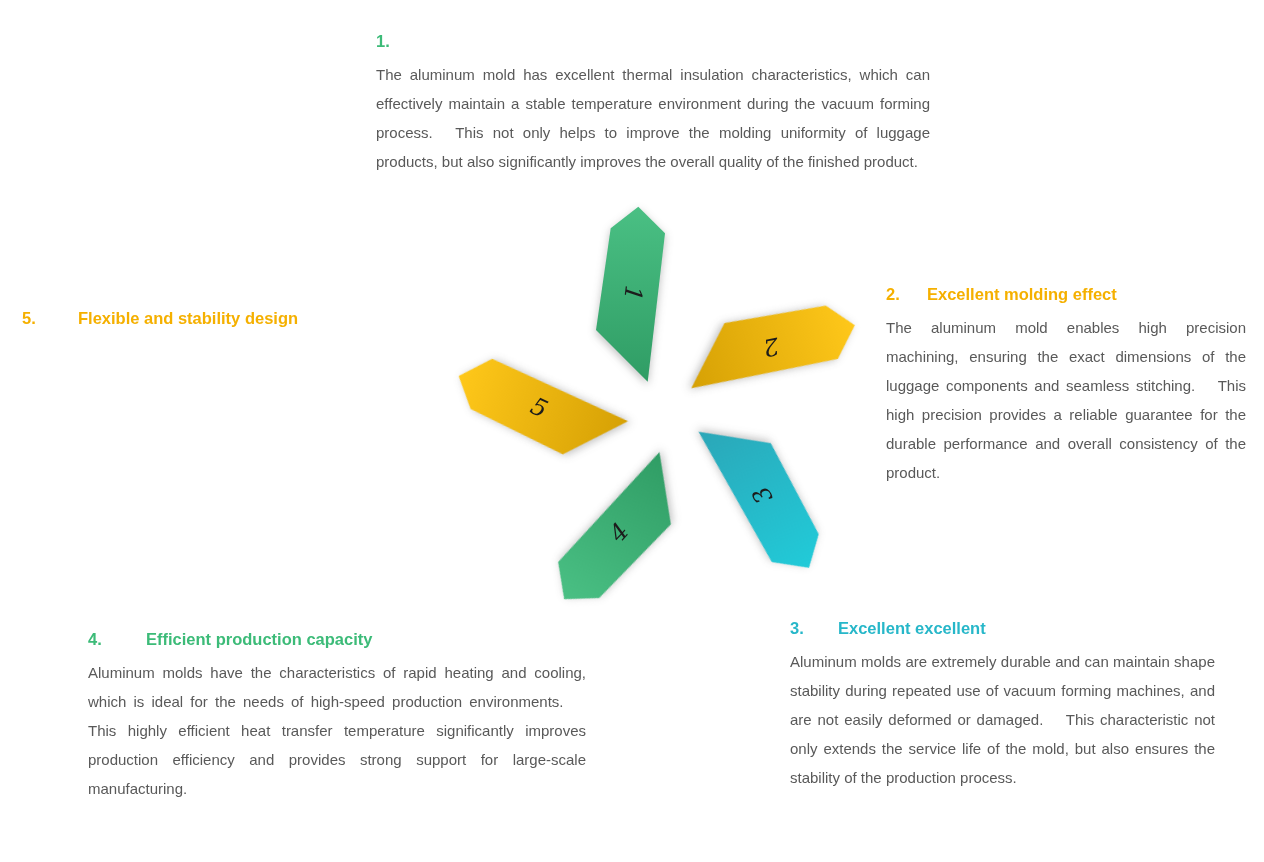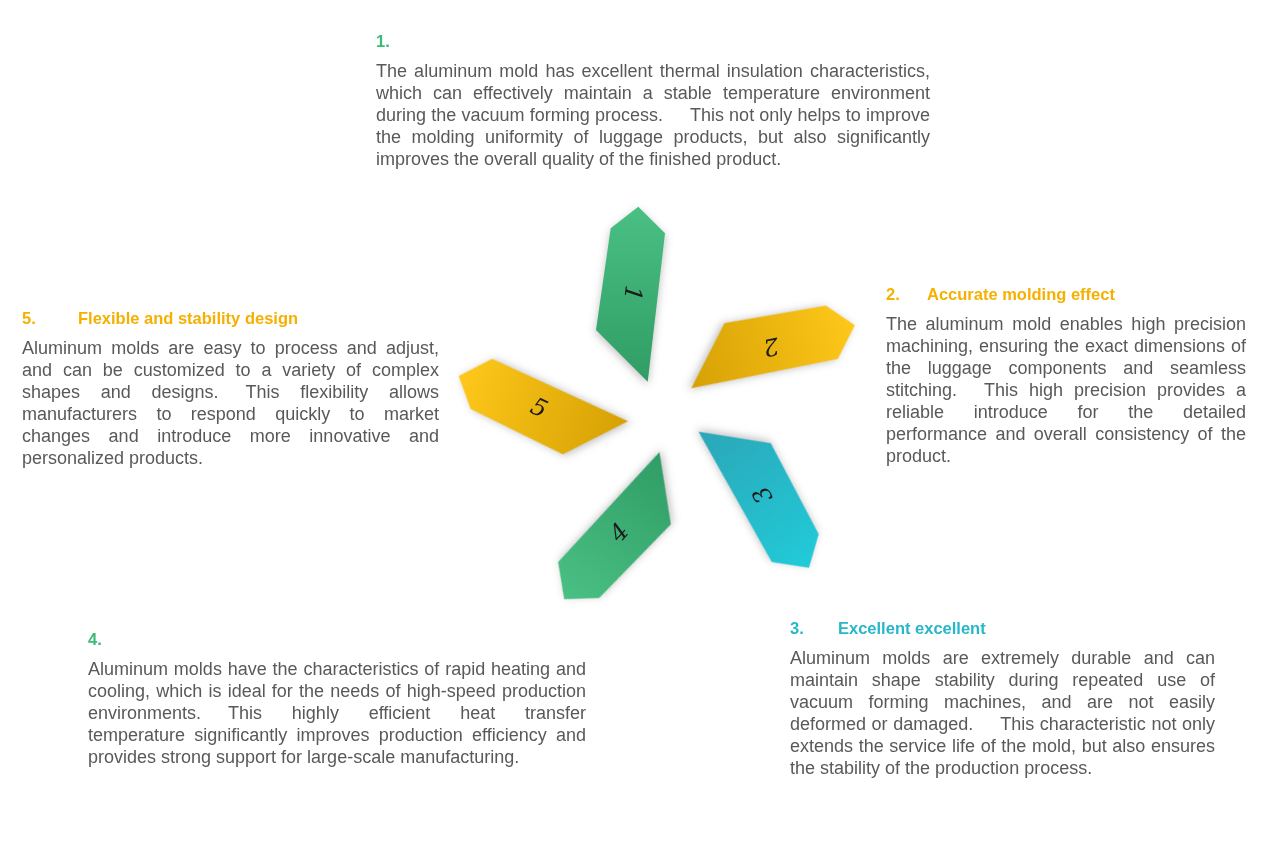--- a/index.html
+++ b/index.html
@@ -26,22 +26,22 @@
   .heading {
     display:flex;
     font-weight:bold;
     font-size:16.5px;
     line-height:21px;
     margin-bottom:8px;
   }
   .heading .num { flex:0 0 auto; }
   .block p {
     margin:0;
-    font-size:18px;
-    line-height:22px;
+    font-size:15px;
+    line-height:29px;
     color:var(--body_text);
     text-align:justify;
   }
   .c-green { color:var(--heading_green); }
   .c-gold  { color:var(--heading_gold); }
   .c-teal  { color:var(--heading_teal); }
 
   .b1 { left:376px; top:31px;  width:554px; }
   .b2 { left:886px; top:284px; width:360px; }
   .b3 { left:790px; top:618px; width:425px; }
@@ -103,41 +103,41 @@
   <div class="block b1">
     <div class="heading c-green">
       <span class="num">1.</span>
     </div>
     <p>The aluminum mold has excellent thermal insulation characteristics, which can effectively maintain a stable temperature environment during the vacuum forming process.  This not only helps to improve the molding uniformity of luggage products, but also significantly improves the overall quality of the finished product.</p>
   </div>
 
   <div class="block b2">
     <div class="heading c-gold">
       <span class="num">2.</span>
-      <span class="title">Accurate molding effect</span>
+      <span class="title">Excellent molding effect</span>
     </div>
-    <p>The aluminum mold enables high precision machining, ensuring the exact dimensions of the luggage components and seamless stitching.  This high precision provides a reliable introduce for the detailed performance and overall consistency of the product.</p>
+    <p>The aluminum mold enables high precision machining, ensuring the exact dimensions of the luggage components and seamless stitching.  This high precision provides a reliable guarantee for the durable performance and overall consistency of the product.</p>
   </div>
 
   <div class="block b3">
     <div class="heading c-teal">
       <span class="num">3.</span>
       <span class="title">Excellent excellent</span>
     </div>
     <p>Aluminum molds are extremely durable and can maintain shape stability during repeated use of vacuum forming machines, and are not easily deformed or damaged.  This characteristic not only extends the service life of the mold, but also ensures the stability of the production process.</p>
   </div>
 
   <div class="block b4">
     <div class="heading c-green">
       <span class="num">4.</span>
+      <span class="title">Efficient production capacity</span>
     </div>
     <p>Aluminum molds have the characteristics of rapid heating and cooling, which is ideal for the needs of high-speed production environments.  This highly efficient heat transfer temperature significantly improves production efficiency and provides strong support for large-scale manufacturing.</p>
   </div>
 
   <div class="block b5">
     <div class="heading c-gold">
       <span class="num">5.</span>
       <span class="title">Flexible and stability design</span>
     </div>
-    <p>Aluminum molds are easy to process and adjust, and can be customized to a variety of complex shapes and designs.  This flexibility allows manufacturers to respond quickly to market changes and introduce more innovative and personalized products.</p>
   </div>
 
 </div>
 
 </body></html>

